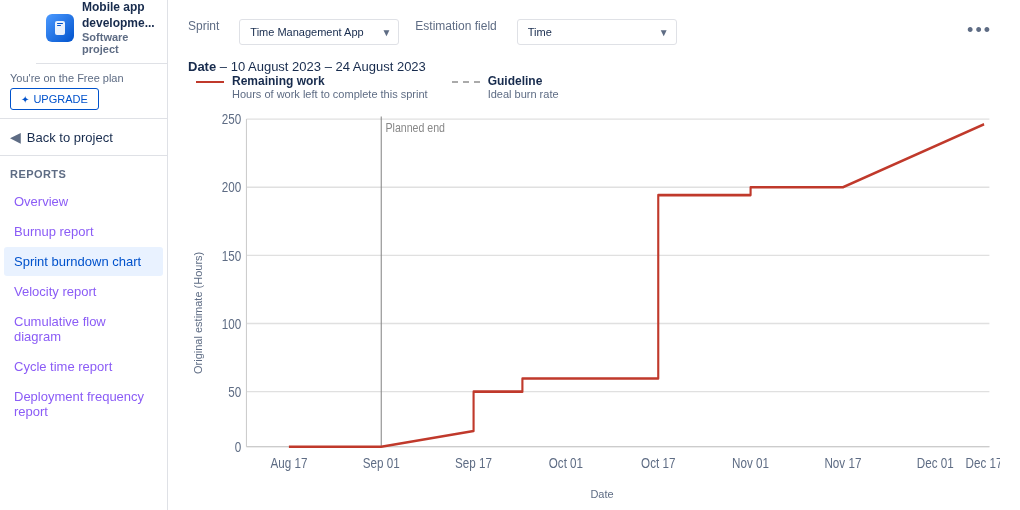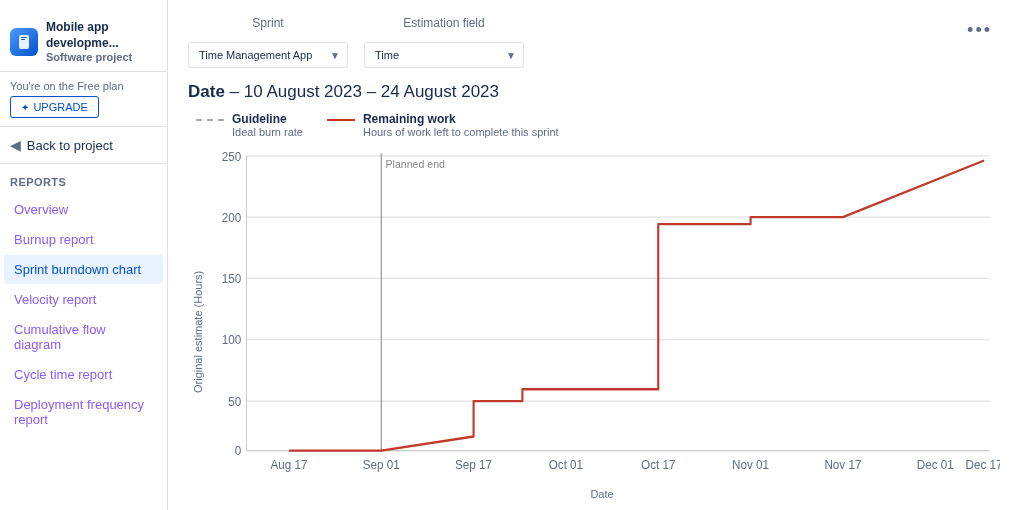--- a/index.html
+++ b/index.html
@@ -1,48 +1,48 @@
 <!DOCTYPE html>
 <html><head>
   <meta charset="utf-8">
   <style>
     * { box-sizing: border-box; margin: 0; padding: 0; }
     body { font-family: -apple-system, BlinkMacSystemFont, 'Segoe UI', Arial, sans-serif; font-size: 13px; color: #172b4d; background: #fff; display: flex; height: 510px; width: 1020px; overflow: hidden; }
 
     
     .sidebar { width: 168px; min-width: 168px; border-right: 1px solid #dfe1e6; display: flex; flex-direction: column; padding: 0; background: #fff; }
-    .sidebar-header { padding: 20px 10px 8px 10px; display: flex; align-items: center; gap: 8px; border-bottom: 1px solid #dfe1e6; }
+    .sidebar-header { padding: 0 10px 8px 10px; display: flex; align-items: center; gap: 8px; border-bottom: 1px solid #dfe1e6; margin-left: 36px; }
     .sidebar-app-icon { width: 28px; height: 28px; border-radius: 6px; background: linear-gradient(135deg, #4c9aff, #0052cc); display: flex; align-items: center; justify-content: center; color: white; font-size: 14px; flex-shrink: 0; }
     .sidebar-project-name { font-size: 12px; font-weight: 600; color: #172b4d; line-height: 1.3; }
     .sidebar-project-type { font-size: 11px; color: #5e6c84; font-weight: bold; }
     .sidebar-plan { padding: 8px 10px; font-size: 11px; color: #5e6c84; border-bottom: 1px solid #dfe1e6; }
     .upgrade-btn { display: inline-flex; align-items: center; gap: 4px; border: 1px solid #0052cc; border-radius: 3px; padding: 4px 10px; font-size: 11px; color: #0052cc; background: #fff; cursor: pointer; margin-top: 4px; }
     .star-icon { color: #0052cc; font-size: 10px; }
     .back-link { display: flex; align-items: center; gap: 6px; padding: 10px 10px; font-size: 13px; color: #172b4d; text-decoration: none; border-bottom: 1px solid #dfe1e6; cursor: pointer; }
     .back-icon { font-size: 14px; color: #5e6c84; }
     .sidebar-section-title { padding: 12px 10px 6px 10px; font-size: 11px; font-weight: 700; color: #5e6c84; text-transform: uppercase; letter-spacing: 0.04em; }
     .sidebar-nav-item { padding: 7px 10px; font-size: 13px; color: #8b5cf6; cursor: pointer; border-radius: 3px; margin: 1px 4px; }
     .sidebar-nav-item.active { background: #e9f2ff; color: #0052cc; font-weight: 500; }
     .sidebar-footer { margin-top: auto; padding: 10px; border-top: 1px solid #dfe1e6; font-size: 11px; color: #5e6c84; }
     .sidebar-footer a { color: #0052cc; text-decoration: none; display: block; margin-top: 2px; }
 
     
     .main { flex: 1; display: flex; flex-direction: column; overflow: hidden; padding: 16px 20px 10px 20px; }
 
     
     .controls-row { display: flex; align-items: flex-end; gap: 16px; margin-bottom: 14px; }
-    .field-group { display: flex; flex-direction: column; gap: 12px; align-items: center; }
+    .field-group { display: flex; flex-direction: row; gap: 20px; }
     .field-label { font-size: 12px; color: #5e6c84; font-weight: 500; }
     .select-wrap { position: relative; display: inline-block; }
     .select-wrap select { appearance: none; -webkit-appearance: none; border: 1px solid #dfe1e6; border-radius: 3px; padding: 6px 28px 6px 10px; font-size: 11px; color: #172b4d; background: #fff; cursor: pointer; min-width: 160px; }
     .select-arrow { position: absolute; right: 8px; top: 50%; transform: translateY(-50%); pointer-events: none; color: #5e6c84; font-size: 10px; }
     .more-btn { margin-left: auto; background: none; border: none; cursor: pointer; color: #5e6c84; font-size: 18px; padding: 4px 8px; border-radius: 3px; align-self: flex-start; letter-spacing: 2px; }
 
     
-    .date-row { font-size: 17px; color: #172b4d; margin-bottom: 10px; }
+    .date-row { font-size: 13px; color: #172b4d; }
     .date-row strong { font-weight: 700; }
 
     
     .legend { display: flex; gap: 24px; margin-bottom: 6px; margin-left: 8px; }
     .legend-item { display: flex; align-items: flex-start; gap: 8px; }
     .legend-line { width: 28px; height: 2px; margin-top: 7px; flex-shrink: 0; }
     .legend-line.remaining { background: #c0392b; }
     .legend-line.guideline { background: #aaa; border-top: 2px dashed #aaa; background: none; }
     .legend-text { }
     .legend-title { font-size: 12px; font-weight: 600; color: #172b4d; }
@@ -125,31 +125,31 @@
   </div>
 
   <div class="date-row">
     <strong>Date</strong>
     <span> – </span>
     <span>10 August 2023 – 24 August 2023</span>
   </div>
 
   <div class="legend">
     <div class="legend-item">
+      <div class="legend-line remaining"></div>
+      <div class="legend-text">
+        <div class="legend-title">Remaining work</div>
+        <div class="legend-desc">Hours of work left to complete this sprint</div>
+      </div>
+    </div>
+    <div class="legend-item">
       <div class="legend-line guideline" style="border-top: 2px dashed #aaa; height: 0; margin-top: 7px;"></div>
       <div class="legend-text">
         <div class="legend-title">Guideline</div>
         <div class="legend-desc">Ideal burn rate</div>
-      </div>
-    </div>
-    <div class="legend-item">
-      <div class="legend-line remaining"></div>
-      <div class="legend-text">
-        <div class="legend-title">Remaining work</div>
-        <div class="legend-desc">Hours of work left to complete this sprint</div>
       </div>
     </div>
   </div>
 
   <div class="chart-outer">
     <div class="y-axis-label">Original estimate (Hours)</div>
     <div class="chart-area">
       <div class="chart-svg-wrap">
         <svg width="100%" height="100%" viewBox="0 0 750 290" preserveAspectRatio="none" style="display:block;">
 

